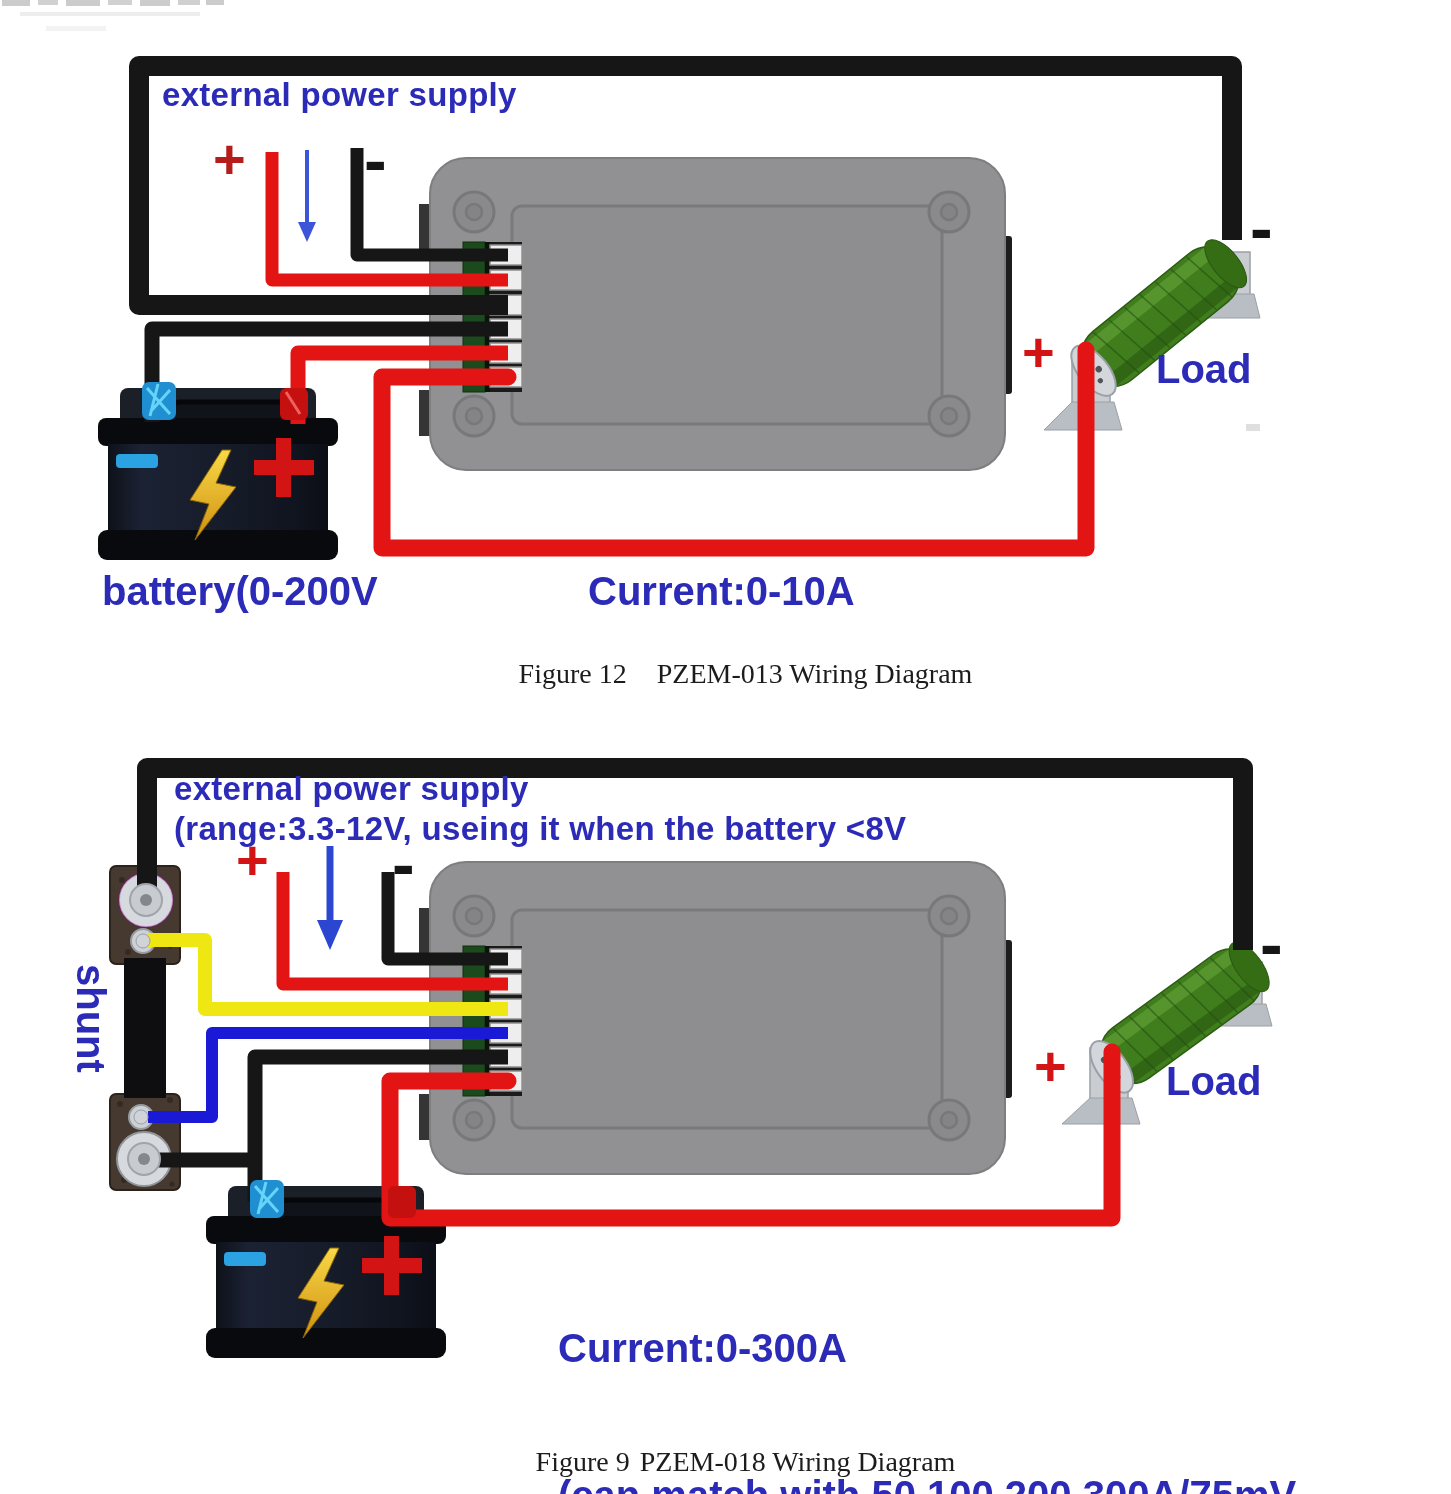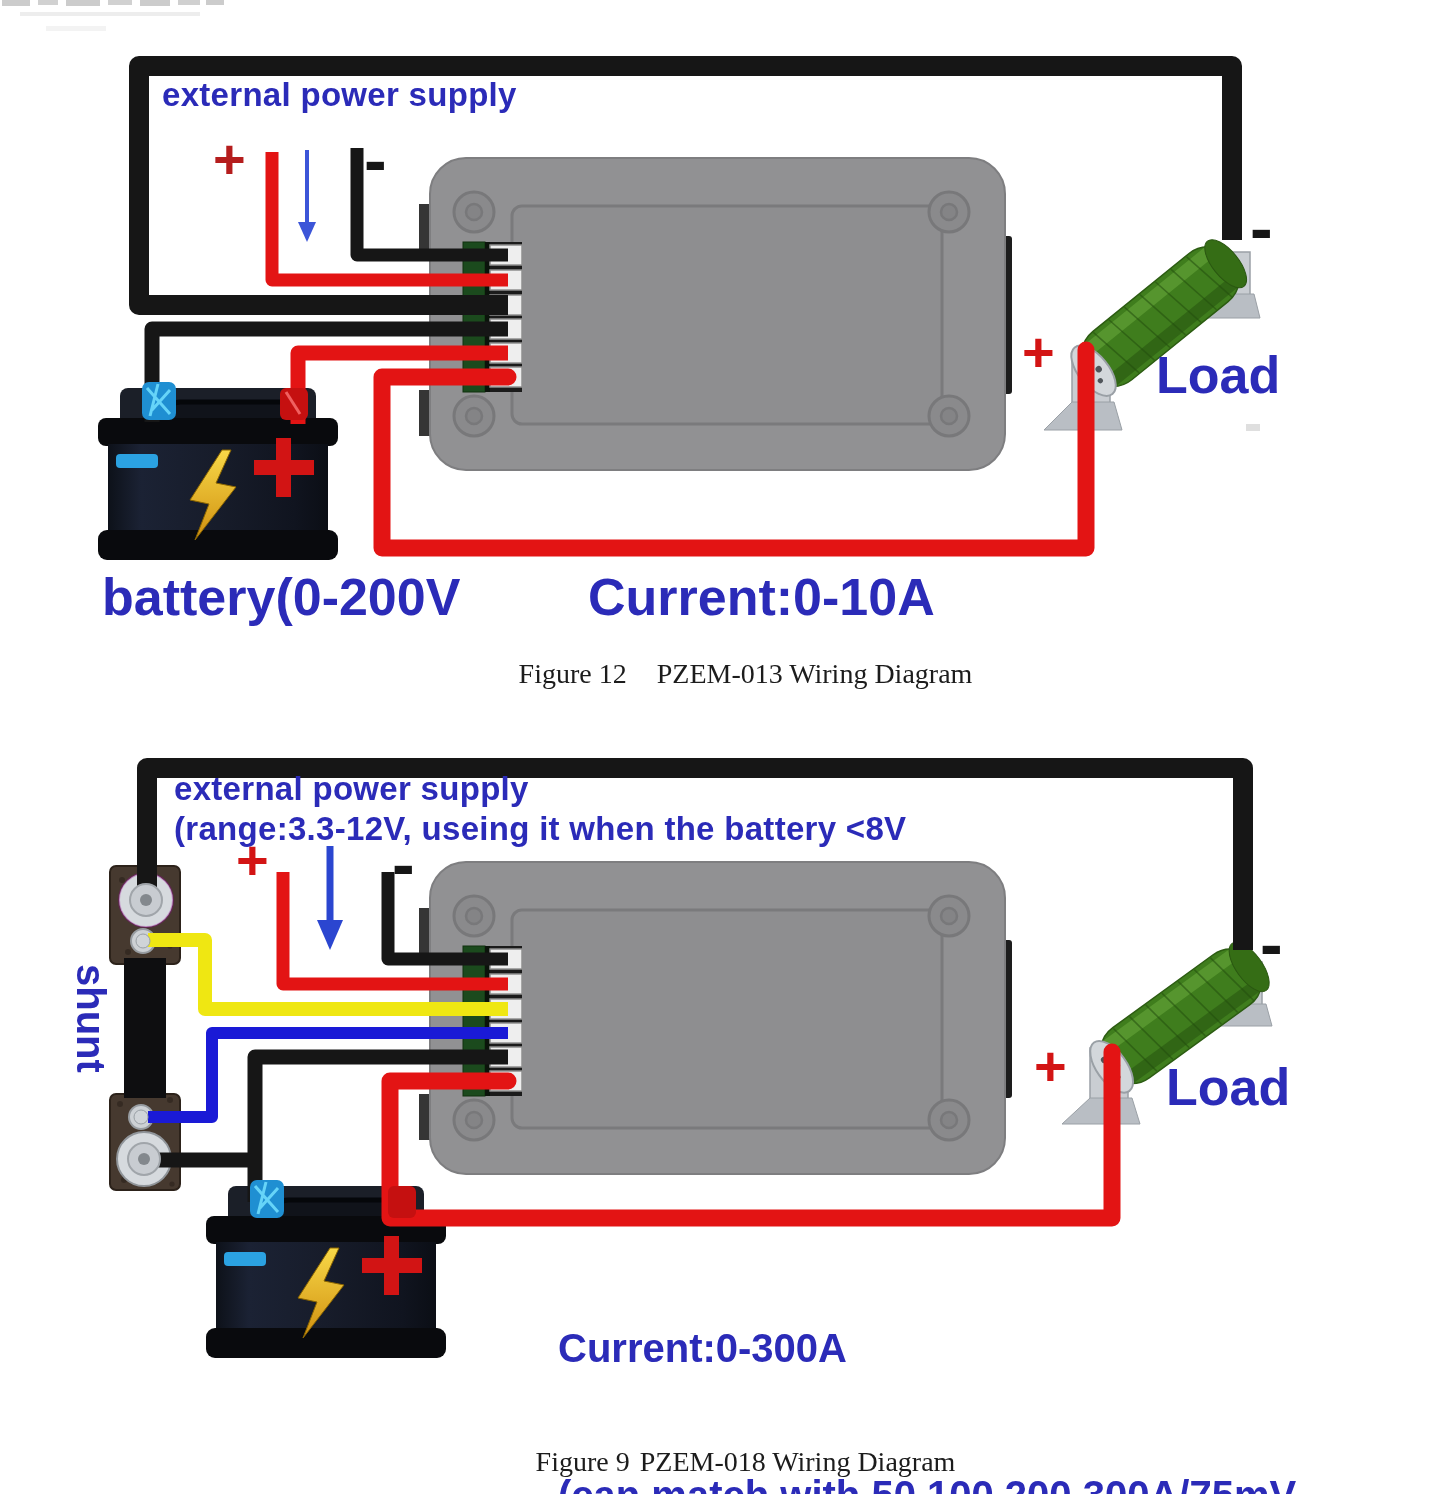--- a/index.html
+++ b/index.html
@@ -1,21 +1,21 @@
 <!DOCTYPE html>
 <html><head>
 <meta charset="utf-8">
 <style>
   html,body{margin:0;padding:0;background:#ffffff;}
   #stage{position:relative;width:1451px;height:1494px;background:#ffffff;overflow:hidden;
          font-family:"Liberation Sans",sans-serif;}
   #stage svg{position:absolute;left:0;top:0;}
   .lbl{position:absolute;font-weight:bold;color:#2b2bb8;white-space:pre;line-height:1.15;}
   .ext{font-size:33px;letter-spacing:.3px;}
-  .big{font-size:52px;}
+  .big{font-size:40px;}
   .plus{position:absolute;font-weight:bold;font-size:56px;line-height:1;color:#d31414;}
   .plus.dark{color:#b51d1d;}
   .minus{position:absolute;font-weight:bold;font-size:68px;line-height:.6;color:#161616;}
   .caption{position:absolute;left:0;width:100%;text-align:center;
            font-family:"Liberation Serif",serif;font-size:28px;color:#1c1c1c;font-weight:normal;margin-left:20px;}
   .capgap12{display:inline-block;width:30px;}
   .capgap13{display:inline-block;width:10px;}
   .shuntlbl{transform-origin:0 0;transform:rotate(90deg);font-size:40px;}
   .currentblock{position:absolute;font-weight:bold;color:#2b2bb8;font-size:40px;line-height:49px;white-space:pre;}
 </style>

